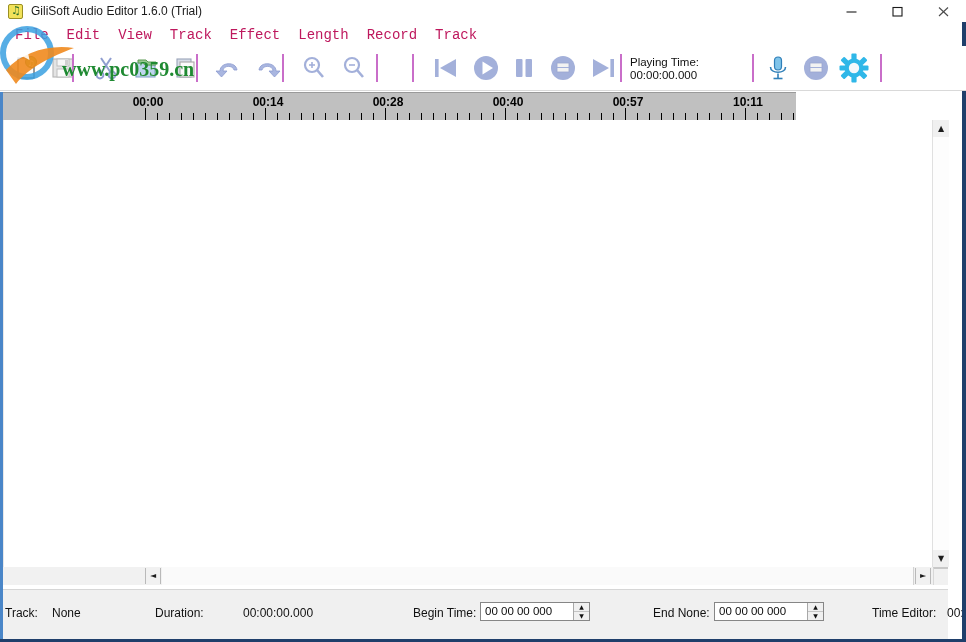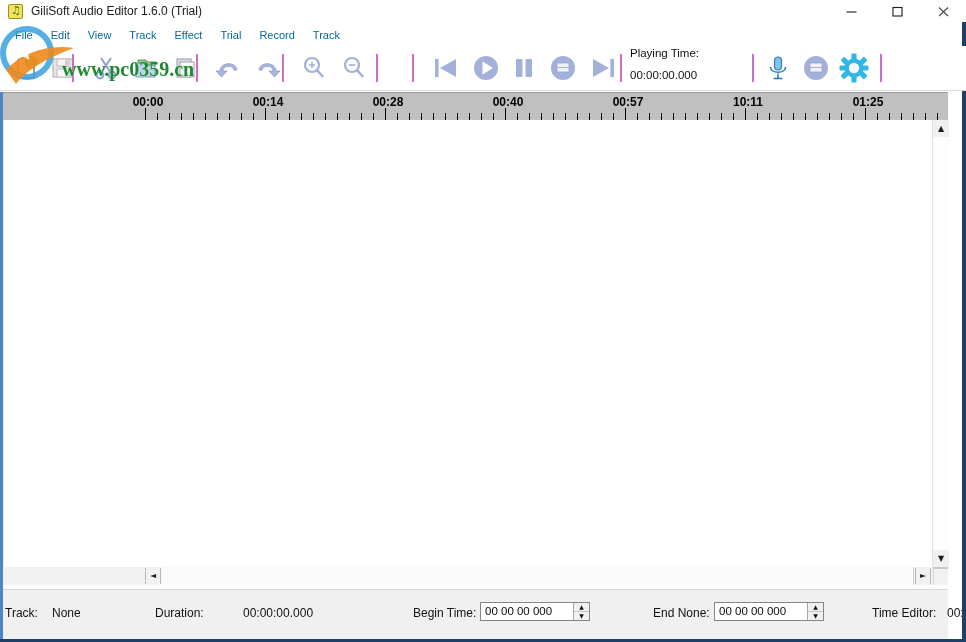--- a/index.html
+++ b/index.html
@@ -84,25 +84,25 @@
     left: 0; top: 24px;
     width: 966px;
     height: 22px;
     display: flex;
     align-items: center;
     z-index: 12;
     padding-left: 6px;
     box-sizing: border-box;
   }
   .menu-item {
-    font-size: 11px;
-    color: #0369a1;
+    font-size: 14px;
+    color: #be185d;
     padding: 1px 9px 2px 9px;
     white-space: nowrap;
-    font-family: Liberation Sans, sans-serif;
+    font-family: Liberation Mono, monospace;
   }
 
   
   .watermark {
     position: absolute;
     left: 0; top: 18px;
     width: 300px;
     height: 70px;
     z-index: 20;
     pointer-events: none;
@@ -173,21 +173,21 @@
     color: #101010;
     line-height: 15px;
     font-family: "Liberation Sans", sans-serif;
     white-space: nowrap;
   }
 
   
   .ruler {
     position: absolute;
     left: 3px; top: 92px;
-    width: 945px;
+    width: 793px;
     height: 28px;
     background: #c0c0c0;
     border-top: 1px solid #9a9a9a;
     box-sizing: border-box;
     overflow: hidden;
     z-index: 5;
   }
   .ruler-label {
     position: absolute;
     top: 2px;
@@ -413,21 +413,21 @@
       </div>
     </div>
   </div>
 
   <div class="menubar">
     <div class="menu-item">File</div>
     <div class="menu-item">Edit</div>
     <div class="menu-item">View</div>
     <div class="menu-item">Track</div>
     <div class="menu-item">Effect</div>
-    <div class="menu-item">Trial</div>
+    <div class="menu-item">Length</div>
     <div class="menu-item">Record</div>
     <div class="menu-item">Track</div>
   </div>
 
   <div class="toolbar">
 
     <div class="tb-btn" style="left:8px">
       <svg width="28" height="28" viewBox="0 0 28 28">
         <path d="M6 4 h11 l5 5 v15 h-16 z" fill="#fdfdfd" stroke="#4a4a4a" stroke-width="1.1"></path>
         <path d="M17 4 v5 h5" fill="#e8e8e8" stroke="#4a4a4a" stroke-width="1.1"></path>
@@ -537,21 +537,21 @@
 
     <div class="tb-btn" style="left:585px">
       <svg width="30" height="30" viewBox="0 0 30 30">
         <path d="M5 6 L5 24 L21 15 Z" fill="#a3b0da"></path>
         <rect x="22.4" y="6" width="3.6" height="18" fill="#a3b0da"></rect>
       </svg>
     </div>
 
     <div class="tb-sep" style="left:620px"></div>
 
-    <div class="playtime" style="left:630px; top:0">Playing Time:</div>
+    <div class="playtime" style="left:630px; top:9px">Playing Time:</div>
     <div class="playtime" style="left:630px; top:22px">00:00:00.000</div>
 
     <div class="tb-sep" style="left:752px"></div>
 
     <div class="tb-btn" style="left:760px">
       <svg width="30" height="30" viewBox="0 0 30 30">
         <rect x="11.5" y="4" width="7" height="13" rx="3.5" fill="#7fc4ea" stroke="#2f7fb8" stroke-width="1.2"></rect>
         <path d="M7.5 14 C7.5 21, 22.5 21, 22.5 14" fill="none" stroke="#2f7fb8" stroke-width="1.6"></path>
         <line x1="15" y1="20.5" x2="15" y2="25" stroke="#2f7fb8" stroke-width="1.6"></line>
         <line x1="10.5" y1="25.5" x2="19.5" y2="25.5" stroke="#2f7fb8" stroke-width="1.6"></line>

